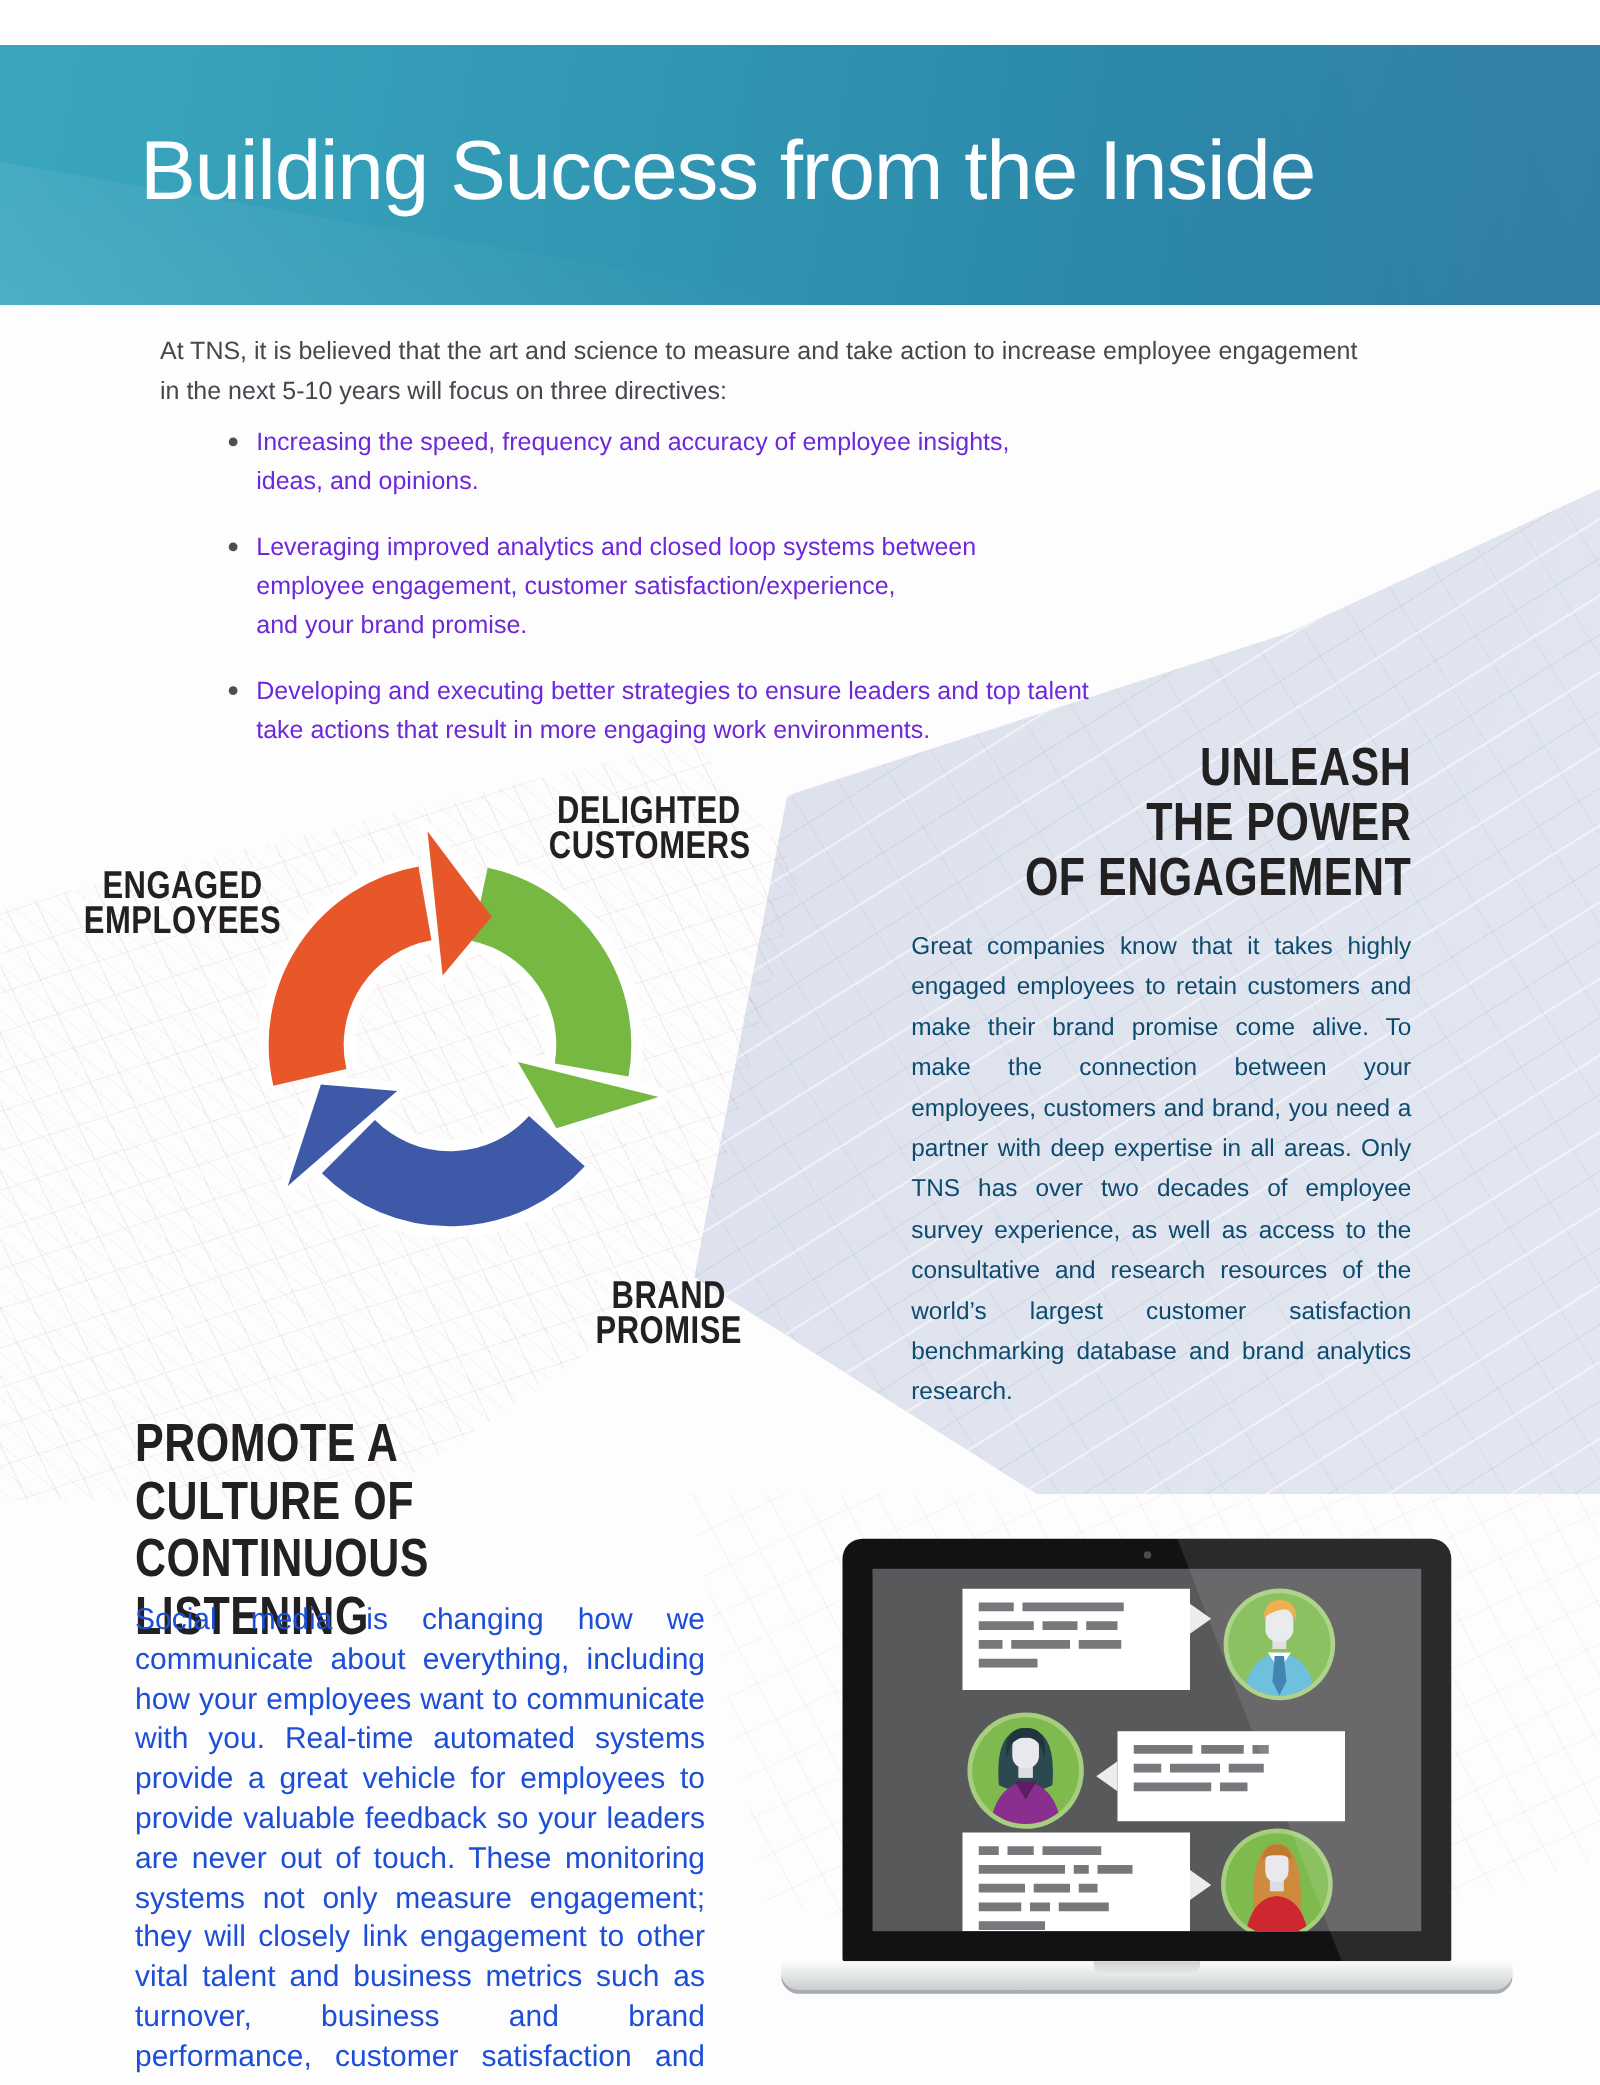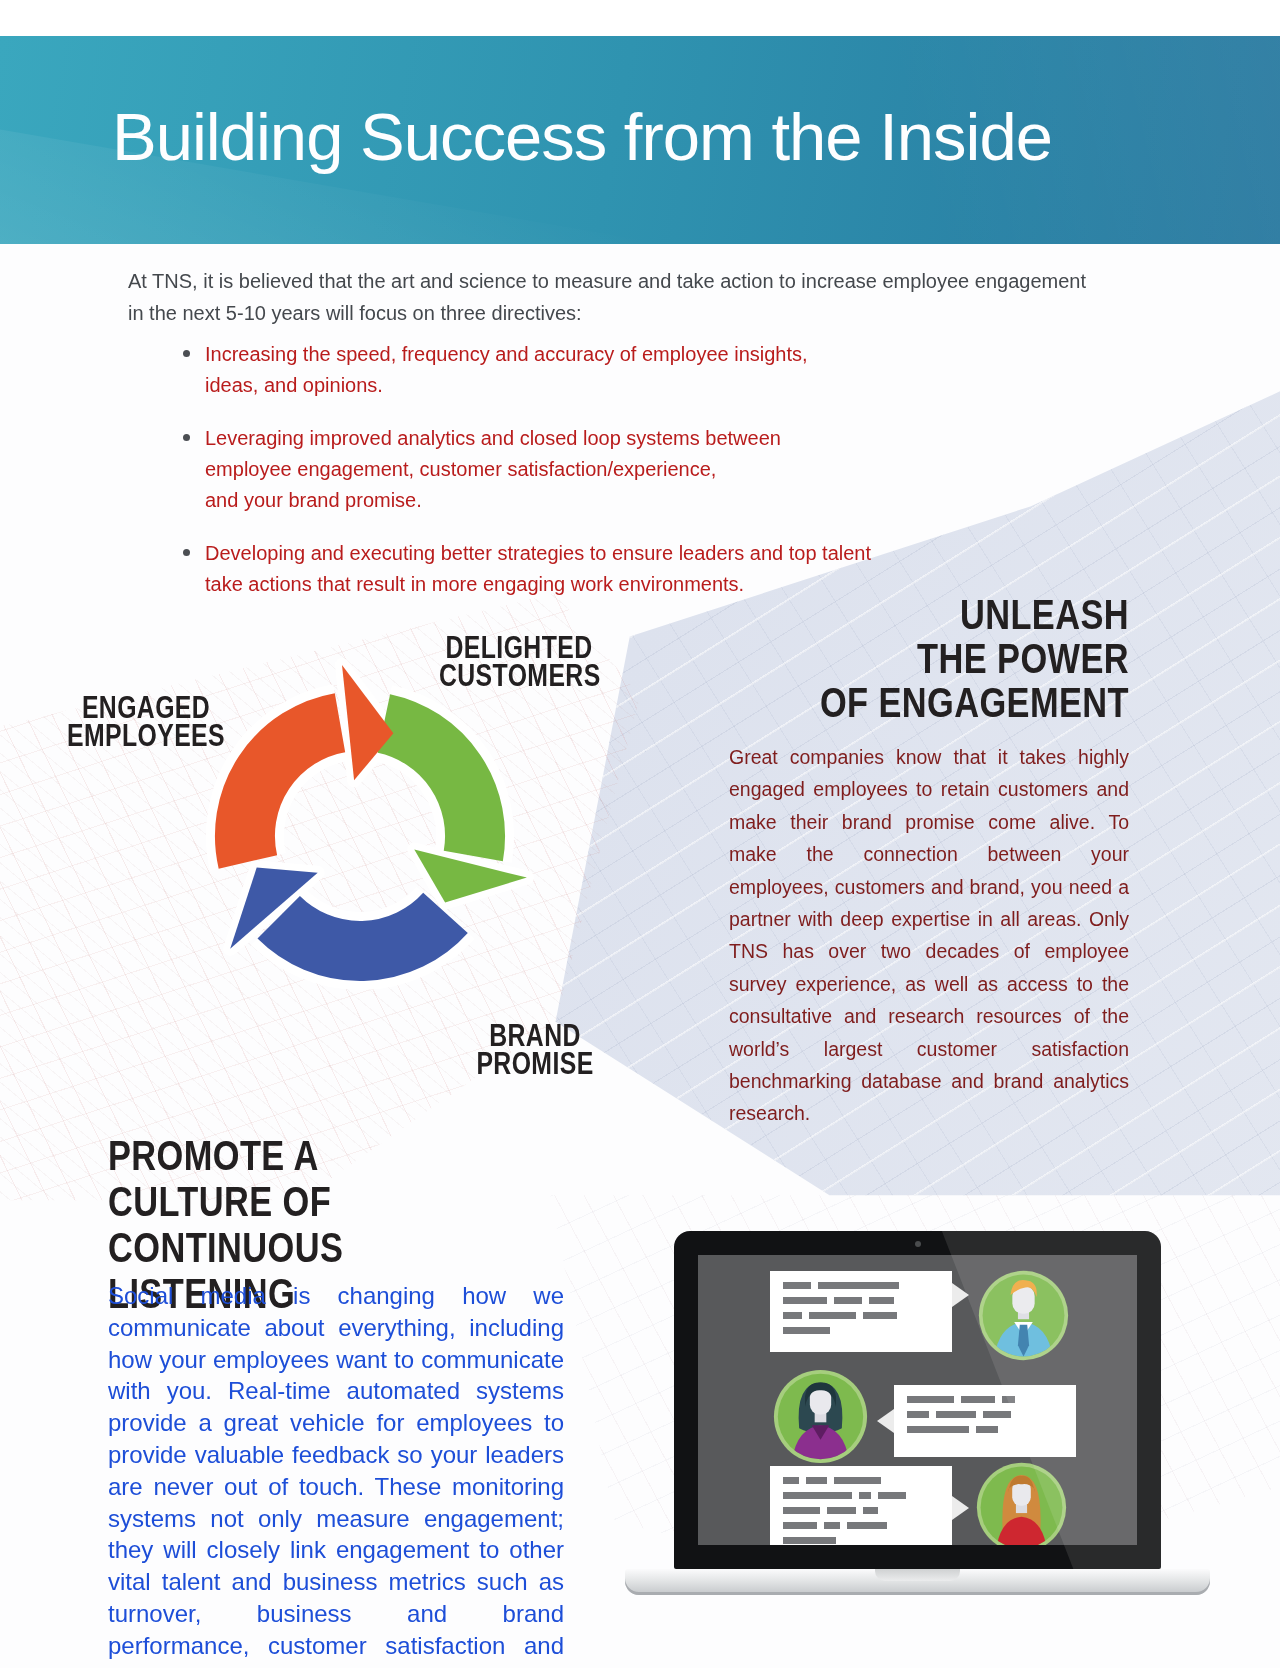--- a/index.html
+++ b/index.html
@@ -34,38 +34,38 @@
           repeating-linear-gradient(62deg,rgba(185,150,160,0.12) 0 1px,rgba(0,0,0,0) 1px 26px),
           repeating-linear-gradient(-25deg,rgba(170,175,190,0.12) 0 1px,rgba(0,0,0,0) 1px 32px);
         clip-path:polygon(43% 69.5%,100% 69.5%,100% 87%,70% 93.5%,48% 89%);}
   
   .intro{position:absolute;left:128px;top:230px;width:990px;
         color:#44484d;font-size:20px;line-height:31.5px;white-space:pre-line;}
   .bullets{position:absolute;left:183px;top:303px;width:820px;}
   .bullet{display:flex;margin-bottom:22px;}
   .bullet-dot{flex:0 0 auto;width:7px;height:7px;border-radius:50%;background:#4b4e53;
         margin:11px 15px 0 0;}
-  .bullet-text{color:#b91c1c;font-size:20px;line-height:31px;white-space:pre-line;}
+  .bullet-text{color:#6d28d9;font-size:20px;line-height:31px;white-space:pre-line;}
   
   .cond{display:block;transform:scaleX(0.8);font-weight:700;color:#232021;
         white-space:pre-line;letter-spacing:0.5px;}
   .label-sm{font-size:31px;line-height:28px;text-align:center;transform-origin:50% 0;}
   .heading-lg{font-size:43px;line-height:44px;}
   
   .diagram-svg{position:absolute;left:170px;top:600px;width:400px;height:420px;}
   .lbl-employees{position:absolute;left:46px;top:658px;width:200px;}
   .lbl-customers{position:absolute;left:419px;top:598px;width:200px;}
   .lbl-brand{position:absolute;left:435px;top:986px;width:200px;}
   .diagram-center{position:absolute;left:285px;top:750px;width:250px;text-align:center;
         font-size:20px;font-weight:700;line-height:35.5px;color:#3b3e43;white-space:pre-line;}
   
   .unleash-heading{position:absolute;left:729px;top:556px;width:400px;text-align:right;
         transform-origin:100% 0;}
   .unleash-body{position:absolute;left:729px;top:705px;width:400px;text-align:justify;
-        color:#7f1d1d;font-size:19.5px;line-height:32.4px;}
+        color:#0c4a6e;font-size:19.5px;line-height:32.4px;}
   
   .promote-heading{position:absolute;left:108px;top:1096px;width:520px;text-align:left;
         transform-origin:0 0;font-size:43px;line-height:46px;}
   .promote-body{position:absolute;left:108px;top:1244px;width:456px;text-align:justify;
         color:#1d4ed8;font-size:24px;line-height:31.8px;}
   
   .laptop{position:absolute;left:0;top:0;}
   .laptop-screen{position:absolute;left:674px;top:1195px;width:487px;height:338px;
         background:#111214;border-radius:16px 16px 2px 2px;}
   .laptop-cam{position:absolute;left:915px;top:1205px;width:6px;height:6px;border-radius:50%;

